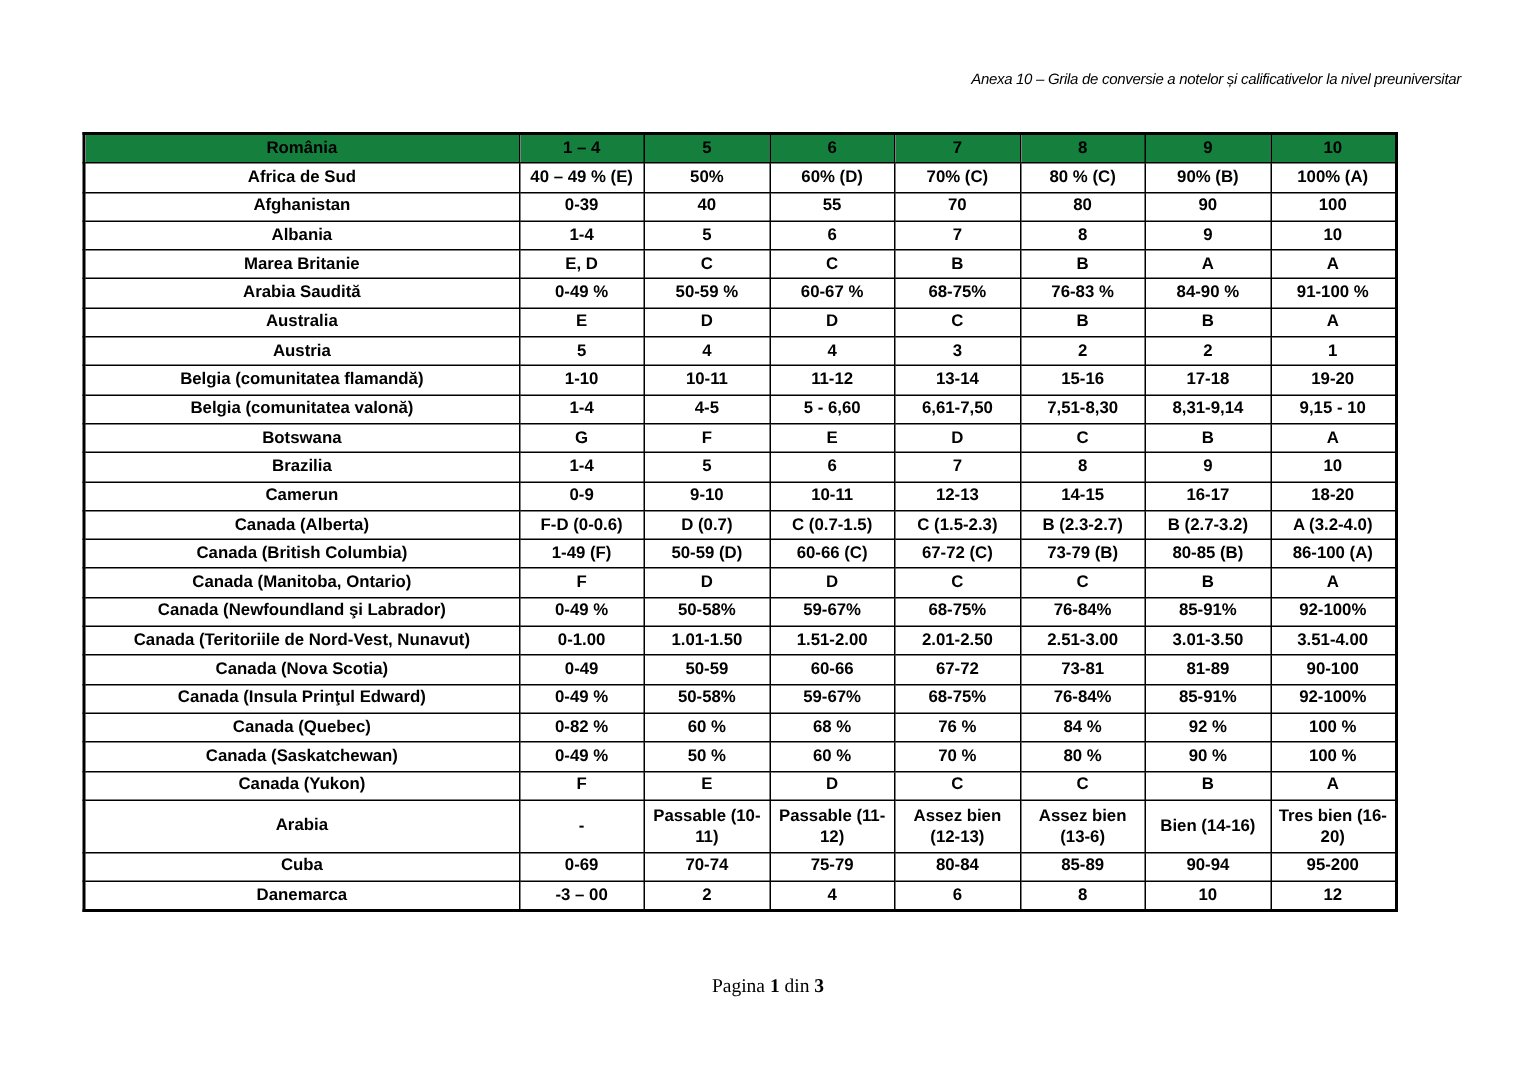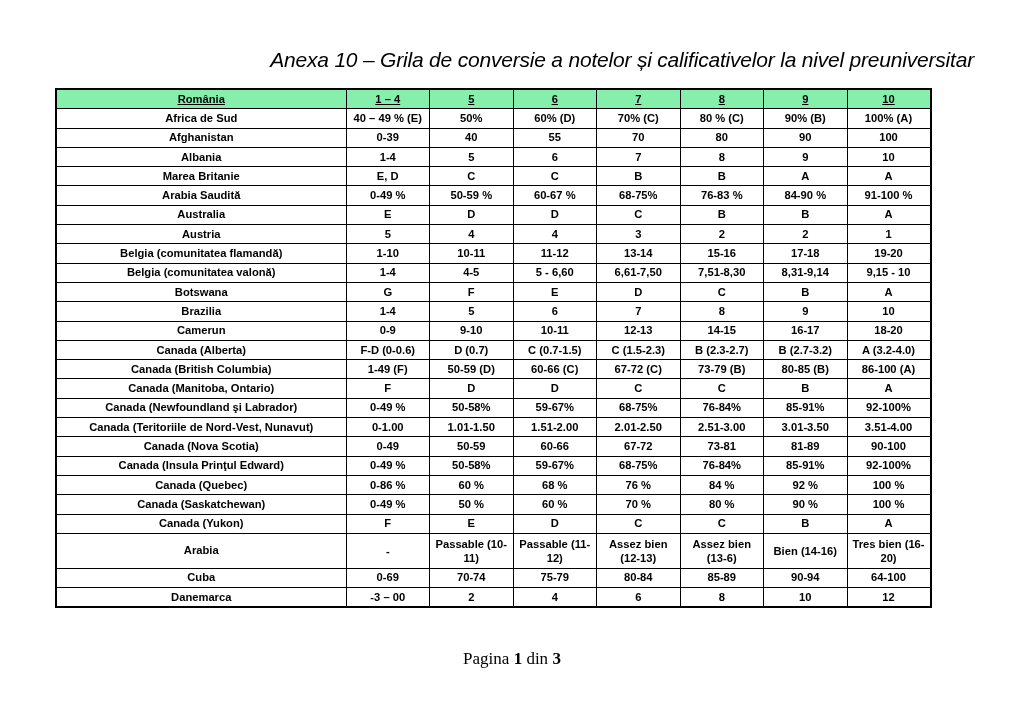--- a/index.html
+++ b/index.html
@@ -12,21 +12,21 @@
       height: 724px;
       position: relative;
       overflow: hidden;
       font-family: "Liberation Sans", "DejaVu Sans", sans-serif;
       color: #000;
     }
     .doc-title {
       position: absolute;
       top: 48px;
       right: 50px;
-      font-size: 21px;
+      font-size: 10px;
       font-style: italic;
       letter-spacing: -0.2px;
       white-space: nowrap;
     }
     .grade-table {
       position: absolute;
       top: 88px;
       left: 55px;
       width: 875px;
       border-collapse: collapse;
@@ -40,41 +40,40 @@
       vertical-align: middle;
       font-size: 11.2px;
       font-weight: bold;
       padding: 0 2px;
       height: 18.3px;
       line-height: 13px;
       white-space: nowrap;
       overflow: hidden;
     }
     .grade-table th {
-      background: #86efac;
-      text-decoration: underline;
+      background: #15803d;
     }
     .grade-table td.wrap {
       white-space: normal;
       height: 34px;
       line-height: 14px;
     }
     .grade-table tr.tall td {
       height: 34px;
     }
     .col-country { width: 290px; }
     .col-grade { width: 83.5px; }
     .page-footer {
       position: absolute;
       top: 649px;
       left: 0;
       width: 1024px;
       text-align: center;
       font-family: "Liberation Serif", "DejaVu Serif", serif;
-      font-size: 17px;
+      font-size: 13px;
     }
     .page-footer b { font-weight: bold; }
   </style>
 </head>
 <body>
 
 <div class="doc-title">Anexa 10 – Grila de conversie a notelor și calificativelor la nivel preuniversitar</div>
 
 <table class="grade-table">
   <colgroup>
@@ -285,21 +284,21 @@
         <td>0-49 %</td>
         <td>50-58%</td>
         <td>59-67%</td>
         <td>68-75%</td>
         <td>76-84%</td>
         <td>85-91%</td>
         <td>92-100%</td>
       </tr>
       <tr>
         <td>Canada (Quebec)</td>
-        <td>0-86 %</td>
+        <td>0-82 %</td>
         <td>60 %</td>
         <td>68 %</td>
         <td>76 %</td>
         <td>84 %</td>
         <td>92 %</td>
         <td>100 %</td>
       </tr>
       <tr>
         <td>Canada (Saskatchewan)</td>
         <td>0-49 %</td>
@@ -331,21 +330,21 @@
         <td class="wrap">Tres bien (16-20)</td>
       </tr>
       <tr>
         <td>Cuba</td>
         <td>0-69</td>
         <td>70-74</td>
         <td>75-79</td>
         <td>80-84</td>
         <td>85-89</td>
         <td>90-94</td>
-        <td>64-100</td>
+        <td>95-200</td>
       </tr>
       <tr>
         <td>Danemarca</td>
         <td>-3 – 00</td>
         <td>2</td>
         <td>4</td>
         <td>6</td>
         <td>8</td>
         <td>10</td>
         <td>12</td>

